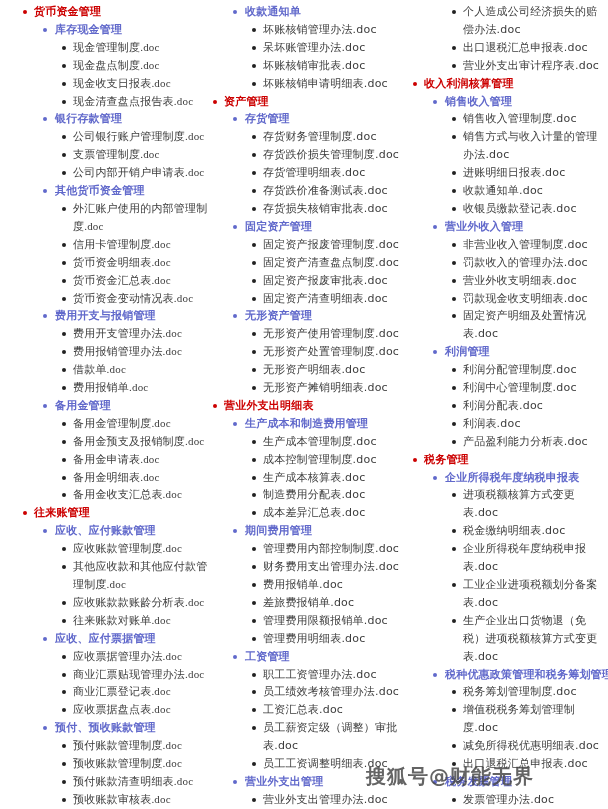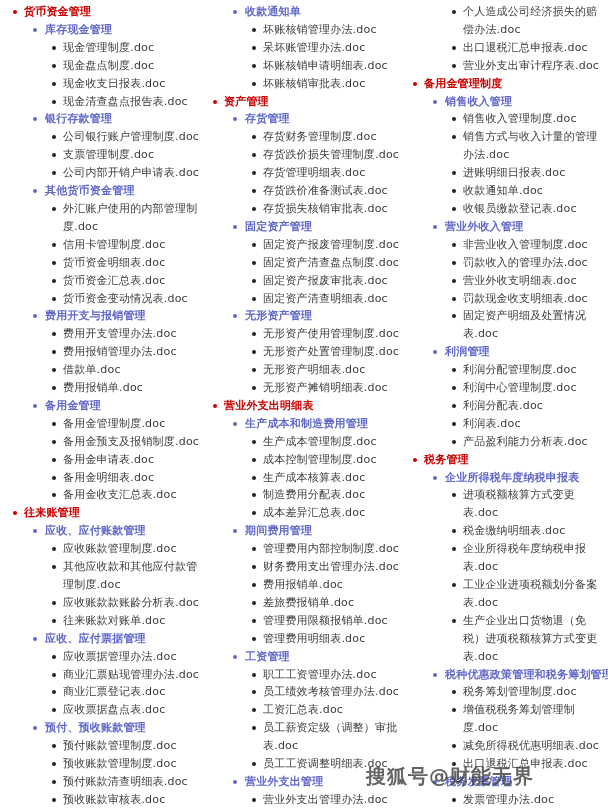--- a/index.html
+++ b/index.html
@@ -12,21 +12,21 @@
     height: 809px;
     position: relative;
     overflow: hidden;
     font-family: "DejaVu Sans", sans-serif;
   }
   .outline-col {
     position: absolute;
     top: 3px;
     width: 196px;
   }
-  #col-0 { left: 6px; }
+  #col-0 { left: 16px; font-family: Liberation Serif, serif; }
   #col-1 { left: 206px; }
   #col-2 { left: 406px; }
   .item {
     position: relative;
     font-size: 11px;
     line-height: 17.9px;
     letter-spacing: 0.2px;
     color: #3c3c3c;
   }
   .item::before {
@@ -116,22 +116,22 @@
       <div class="item lvl2">预付、预收账款管理</div>
       <div class="item lvl3">预付账款管理制度.doc</div>
       <div class="item lvl3">预收账款管理制度.doc</div>
       <div class="item lvl3">预付账款清查明细表.doc</div>
       <div class="item lvl3">预收账款审核表.doc</div>
     </div>
   <div class="outline-col" id="col-1">
       <div class="item lvl2">收款通知单</div>
       <div class="item lvl3">坏账核销管理办法.doc</div>
       <div class="item lvl3">呆坏账管理办法.doc</div>
+      <div class="item lvl3">坏账核销审批表.doc</div>
       <div class="item lvl3">坏账核销申请明细表.doc</div>
-      <div class="item lvl3">坏账核销审批表.doc</div>
       <div class="item lvl1">资产管理</div>
       <div class="item lvl2">存货管理</div>
       <div class="item lvl3">存货财务管理制度.doc</div>
       <div class="item lvl3">存货跌价损失管理制度.doc</div>
       <div class="item lvl3">存货管理明细表.doc</div>
       <div class="item lvl3">存货跌价准备测试表.doc</div>
       <div class="item lvl3">存货损失核销审批表.doc</div>
       <div class="item lvl2">固定资产管理</div>
       <div class="item lvl3">固定资产报废管理制度.doc</div>
       <div class="item lvl3">固定资产清查盘点制度.doc</div>
@@ -162,21 +162,21 @@
       <div class="item lvl3">工资汇总表.doc</div>
       <div class="item lvl3">员工薪资定级（调整）审批表.doc</div>
       <div class="item lvl3">员工工资调整明细表.doc</div>
       <div class="item lvl2">营业外支出管理</div>
       <div class="item lvl3">营业外支出管理办法.doc</div>
     </div>
   <div class="outline-col" id="col-2">
       <div class="item lvl3">个人造成公司经济损失的赔偿办法.doc</div>
       <div class="item lvl3">出口退税汇总申报表.doc</div>
       <div class="item lvl3">营业外支出审计程序表.doc</div>
-      <div class="item lvl1">备用金管理制度</div>
+      <div class="item lvl1">收入利润核算管理</div>
       <div class="item lvl2">销售收入管理</div>
       <div class="item lvl3">销售收入管理制度.doc</div>
       <div class="item lvl3">销售方式与收入计量的管理办法.doc</div>
       <div class="item lvl3">进账明细日报表.doc</div>
       <div class="item lvl3">收款通知单.doc</div>
       <div class="item lvl3">收银员缴款登记表.doc</div>
       <div class="item lvl2">营业外收入管理</div>
       <div class="item lvl3">非营业收入管理制度.doc</div>
       <div class="item lvl3">罚款收入的管理办法.doc</div>
       <div class="item lvl3">营业外收支明细表.doc</div>

